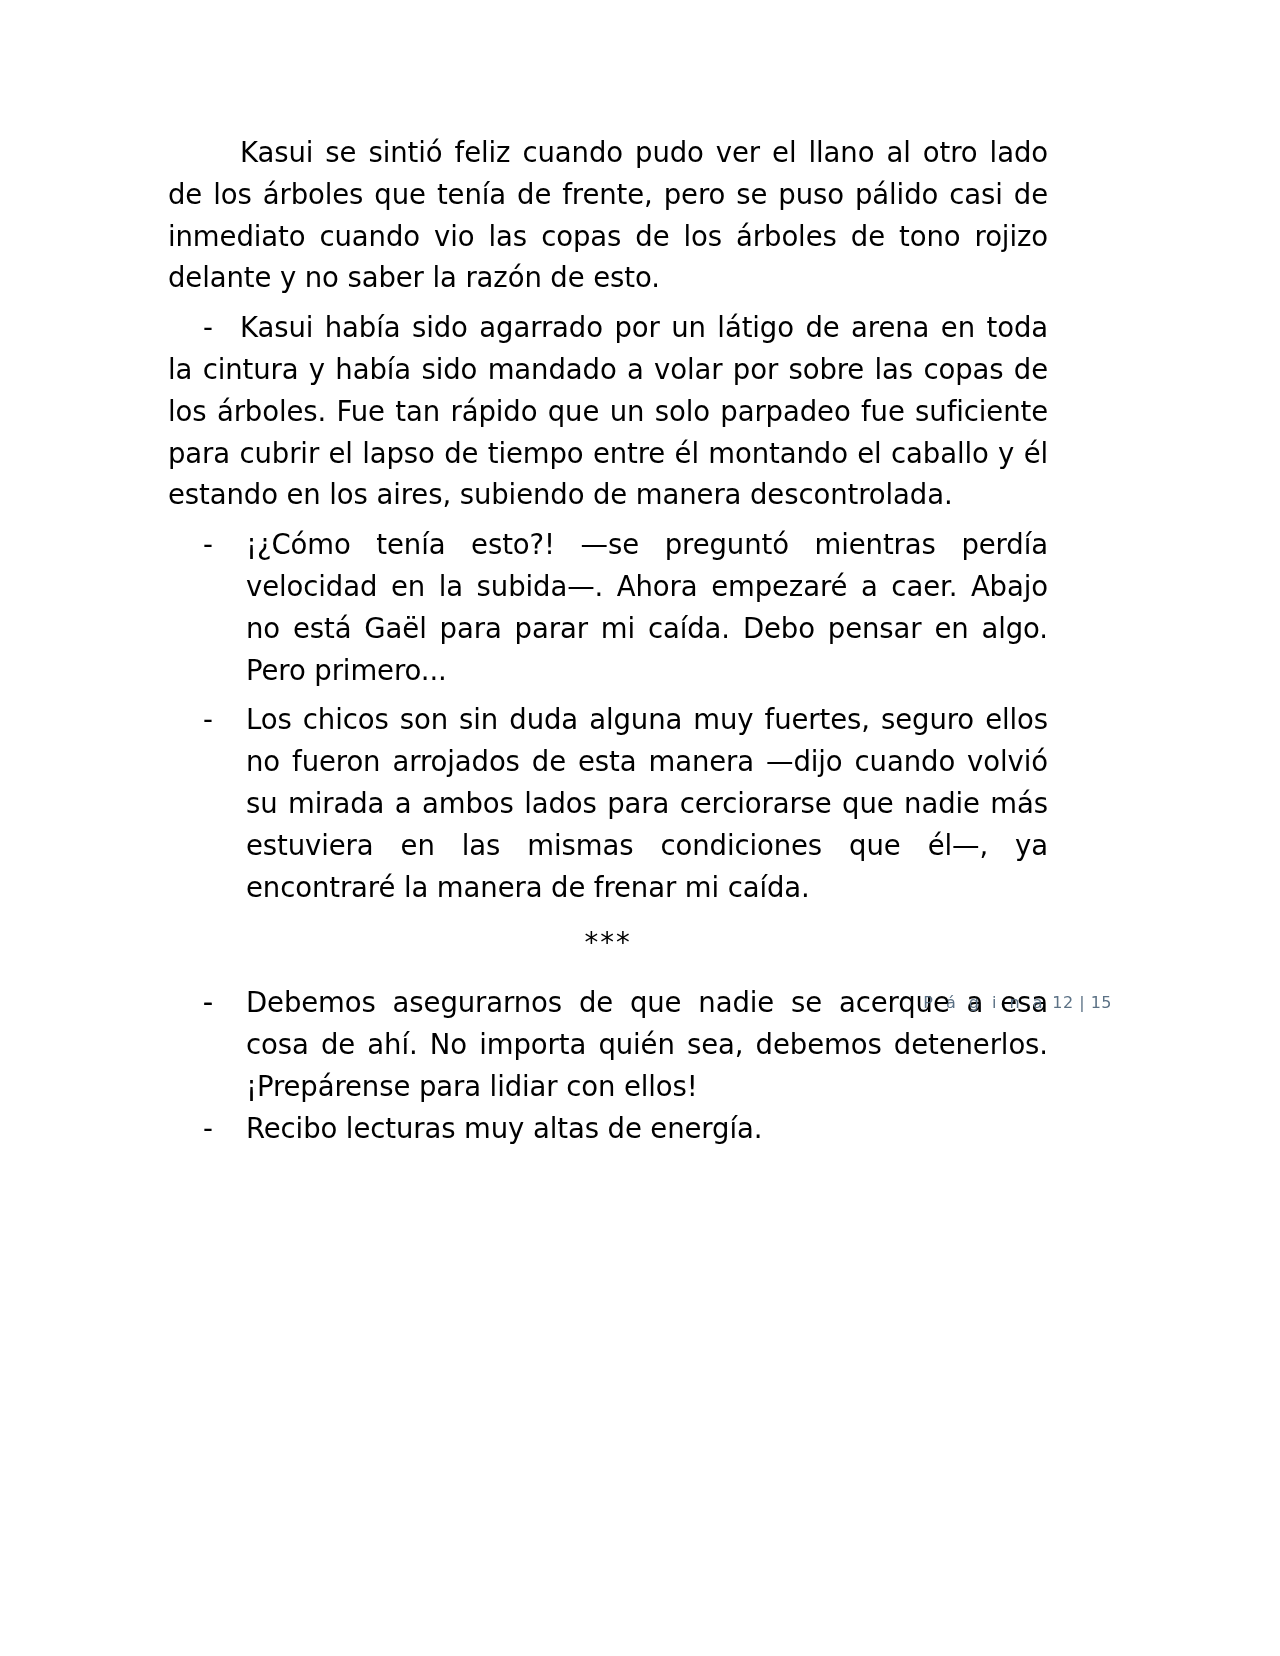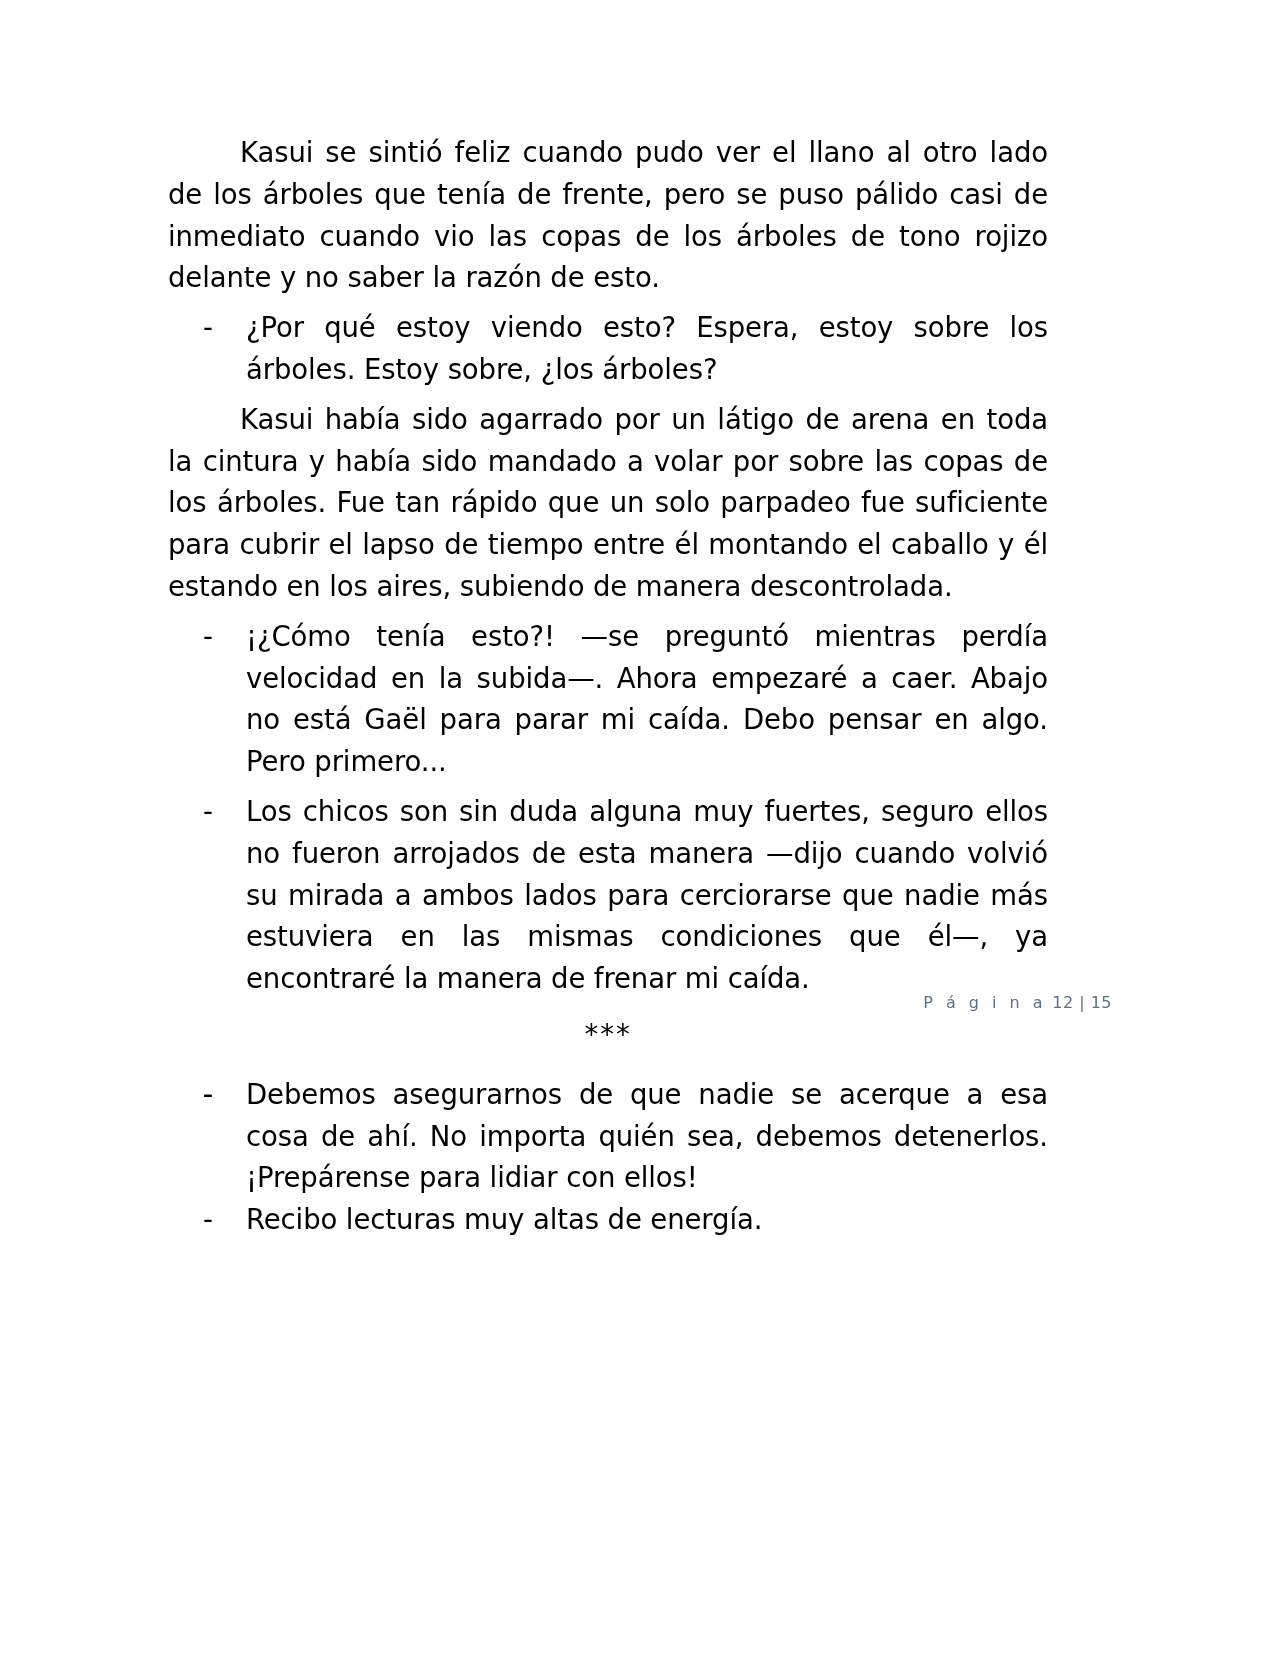--- a/index.html
+++ b/index.html
@@ -81,21 +81,20 @@
 <body>
 
 <div class="page">
   <div class="doc-body">
 
     <p class="para">Kasui se sintió feliz cuando pudo ver el llano al otro lado de los árboles que tenía de frente, pero se puso pálido casi de inmediato cuando vio las copas de los árboles de tono rojizo delante y no saber la razón de esto.</p>
 
     <ul class="dash-list">
       <li>
         <span class="dash">-</span>
-        <span>¿Por qué estoy viendo esto? Espera, estoy sobre los árboles. Estoy sobre, ¿los árboles?</span>
       </li>
     </ul>
 
     <p class="para">Kasui había sido agarrado por un látigo de arena en toda la cintura y había sido mandado a volar por sobre las copas de los árboles. Fue tan rápido que un solo parpadeo fue suficiente para cubrir el lapso de tiempo entre él montando el caballo y él estando en los aires, subiendo de manera descontrolada.</p>
 
     <ul class="dash-list">
       <li>
         <span class="dash">-</span>
         <span>¡¿Cómo tenía esto?! —se preguntó mientras perdía velocidad en la subida—. Ahora empezaré a caer. Abajo no está Gaël para parar mi caída. Debo pensar en algo. Pero primero...</span>
       </li>

